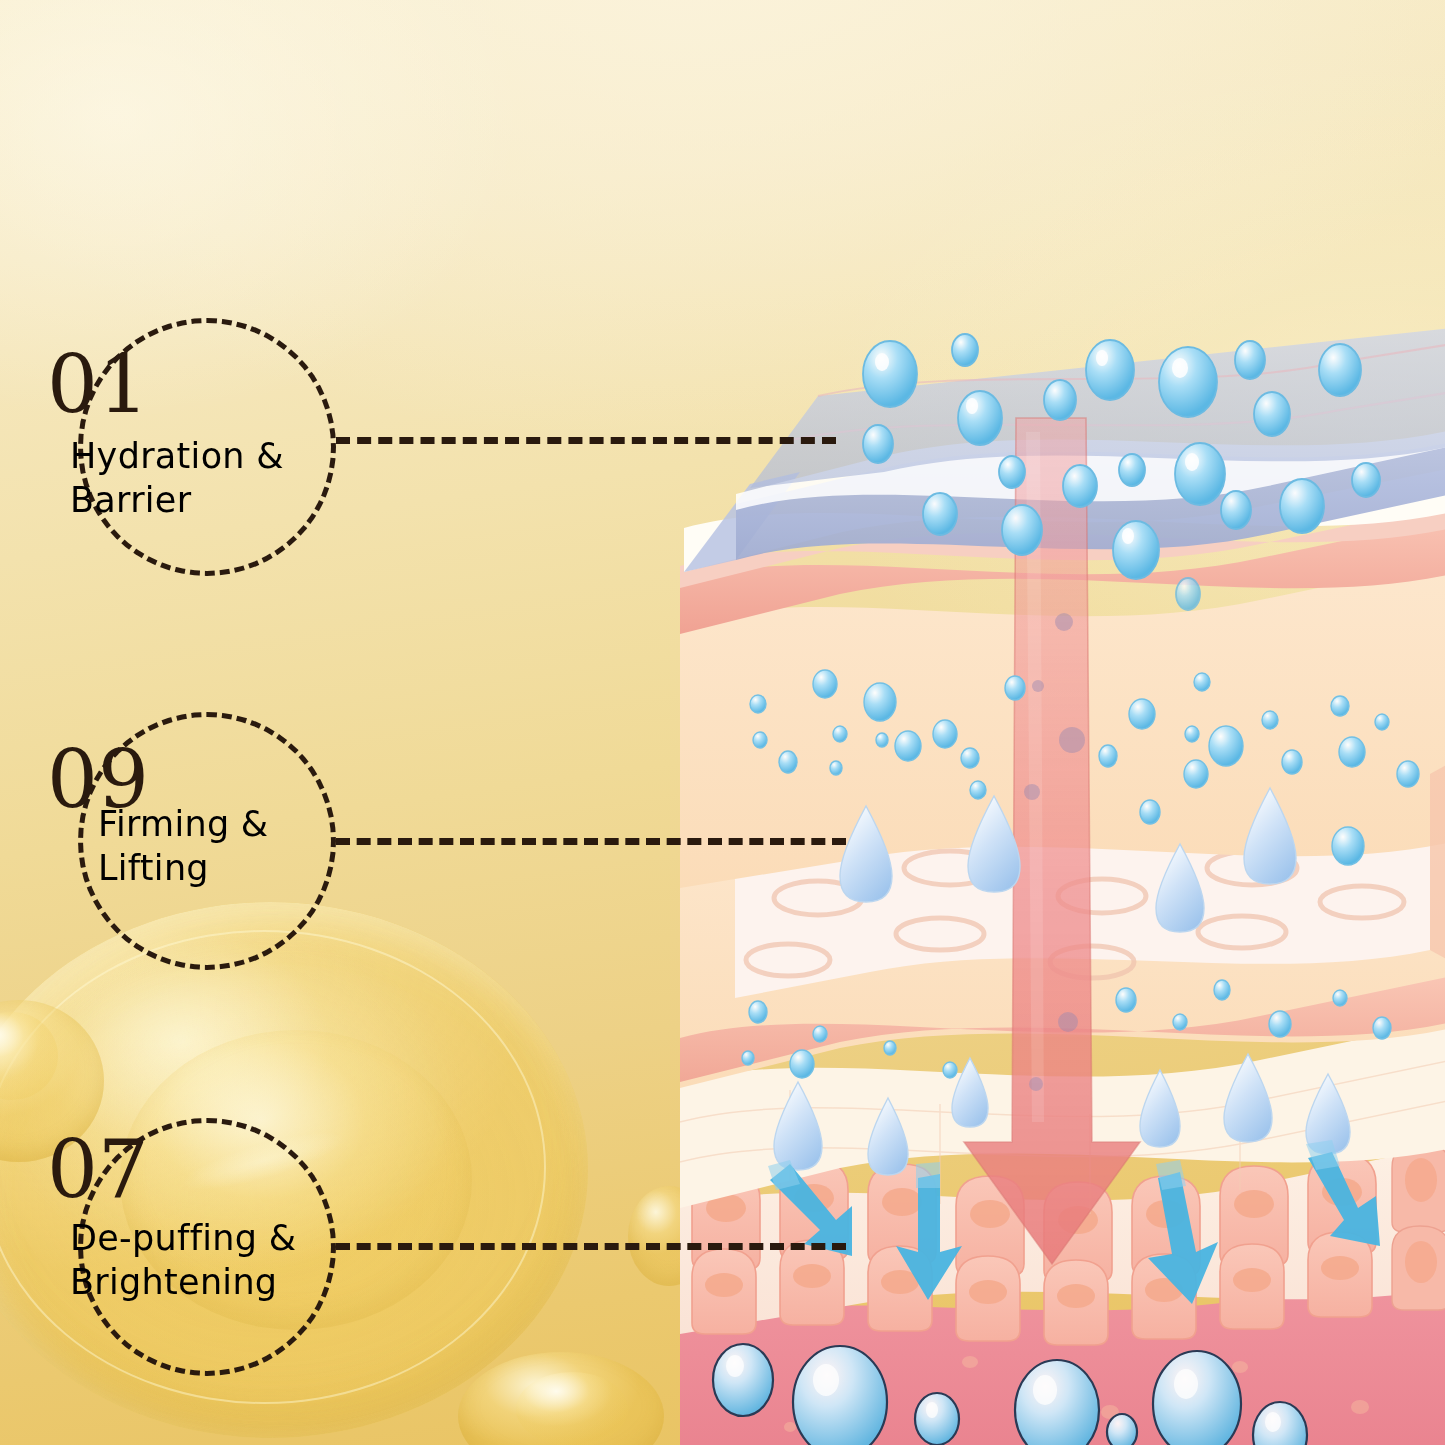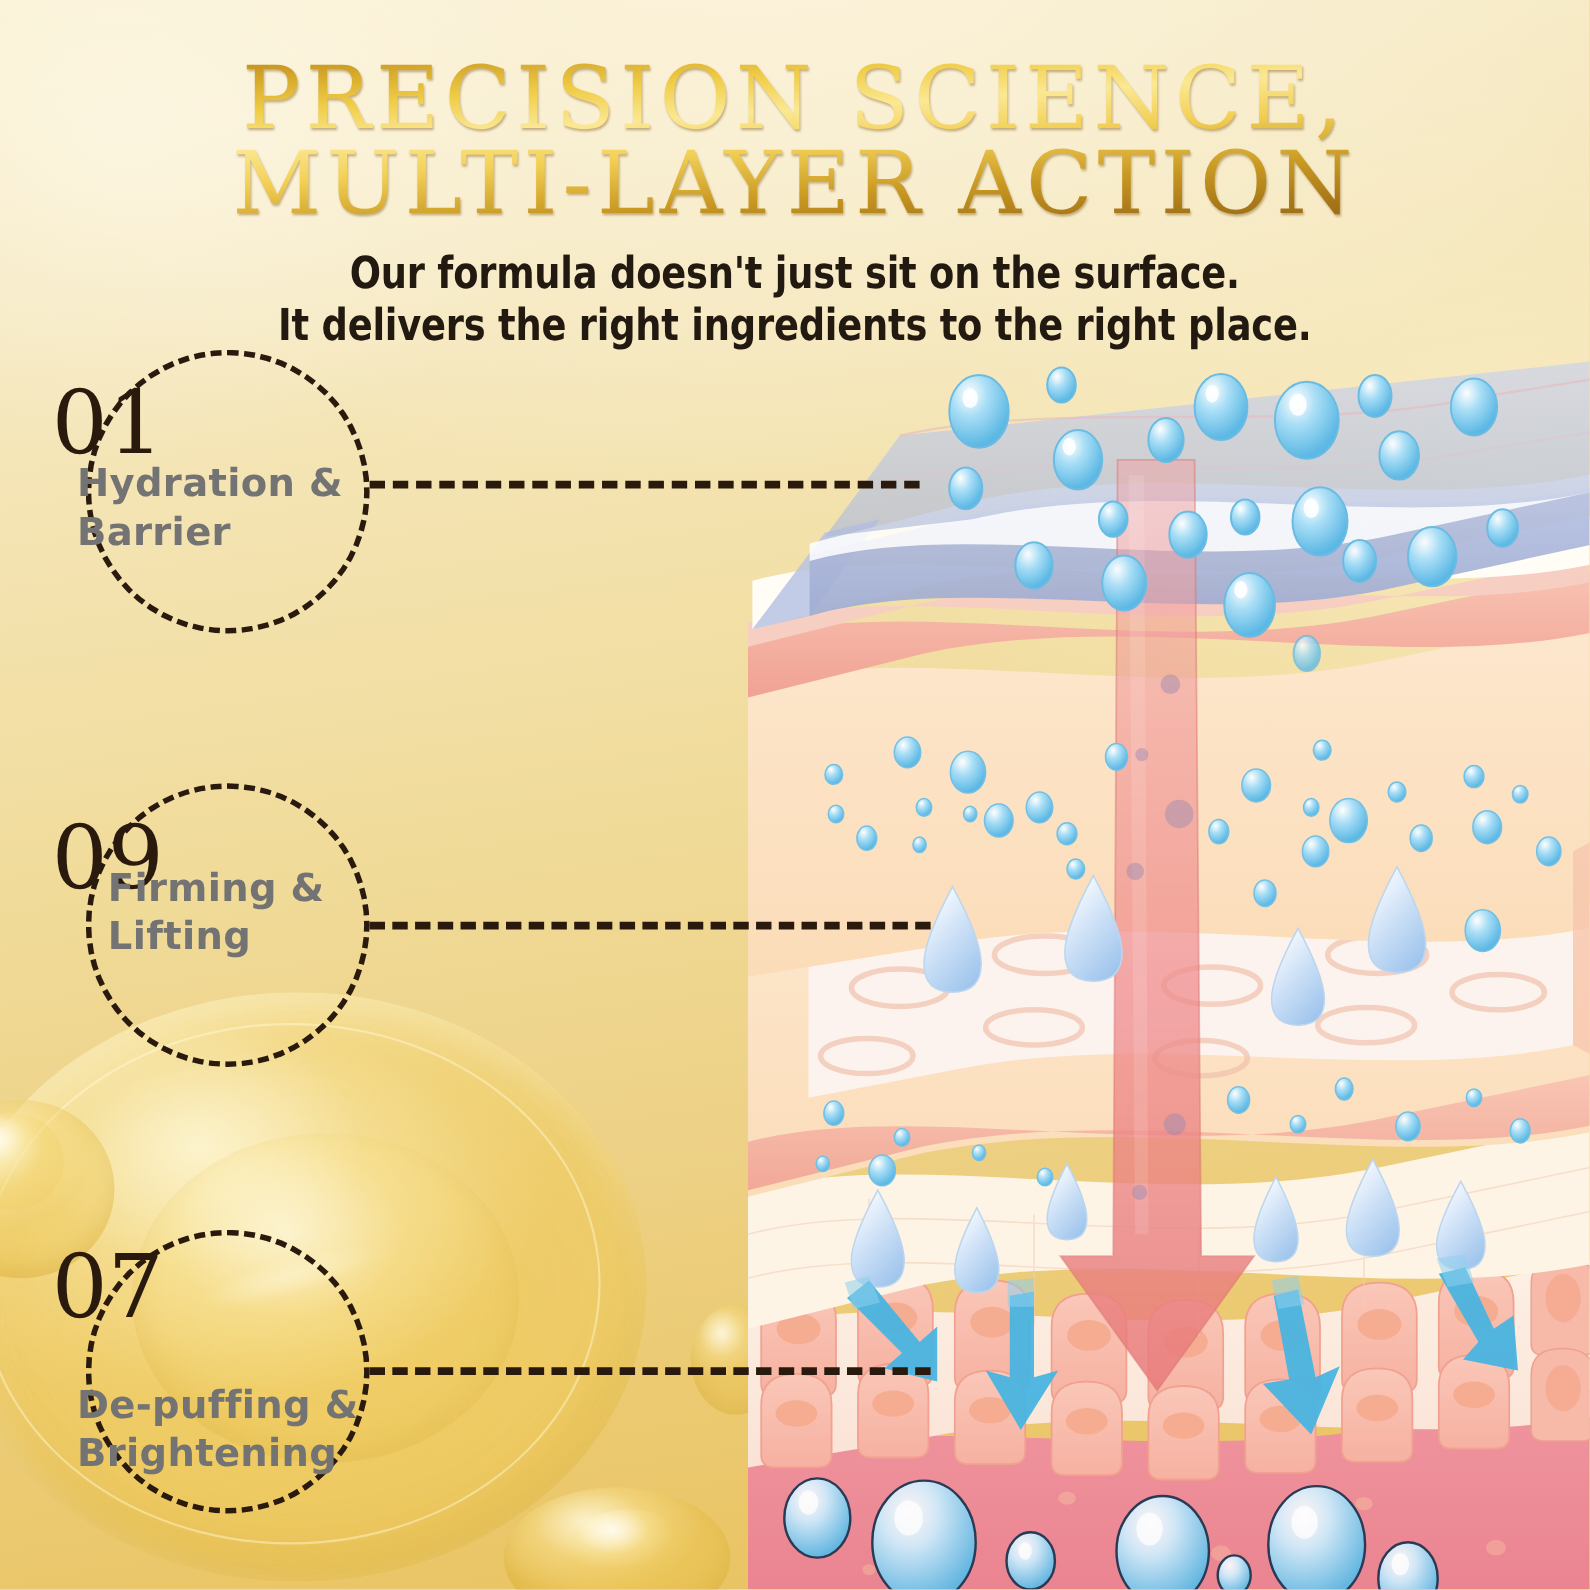--- a/index.html
+++ b/index.html
@@ -130,24 +130,25 @@
     position:absolute;
     font-family:"DejaVu Serif",serif;
     font-size:80px;line-height:80px;
     font-weight:400;
     color:#2a1a0e;
   }
   .step-label{
     position:absolute;
     font-family:"DejaVu Sans",sans-serif;
     font-size:35px;line-height:44px;
-    font-weight:700;
-    color:#737373;
+    font-weight:400;
+    color:#000000;
     letter-spacing:.3px;
     white-space:pre-line;
+    margin-top:16px;
   }
   .connector{
     position:absolute;height:0;
     border-top:7px dashed #2a1a0e;
   }
 </style>
 </head>
 <body>
 
 <div class="stage">
@@ -477,44 +478,38 @@
         <path d="M516 842 L 540 838 L 546 864 L 522 868 Z"></path>
         <path d="M666 822 L 692 818 L 700 844 L 676 848 Z"></path>
       </g>
 
       <path d="M790 452 L 812 440 L 812 640 L 790 628 Z" fill="#f3b7a4" opacity=".5"></path>
 
     </g>
   </svg>
   </div>
 
-  <div class="headings">
-    <h1 class="title">PRECISION SCIENCE,
-MULTI-LAYER ACTION</h1>
-    <p class="subtitle">Our formula doesn't just sit on the surface.
-It delivers the right ingredients to the right place.</p>
-  </div>
 
   <div class="step">
     <div class="dashed-circle" style="left:78px;top:318px;width:258px;height:258px;"></div>
     <div class="step-num" style="left:47px;top:345px;">01</div>
     <div class="step-label" style="left:70px;top:418px;width:300px;">Hydration &amp;
 Barrier</div>
     <div class="connector" style="left:336px;top:437px;width:500px;"></div>
   </div>
 
   <div class="step">
     <div class="dashed-circle" style="left:78px;top:712px;width:258px;height:258px;"></div>
     <div class="step-num" style="left:47px;top:740px;">09</div>
     <div class="step-label" style="left:98px;top:786px;width:300px;">Firming &amp;
 Lifting</div>
     <div class="connector" style="left:336px;top:838px;width:510px;"></div>
   </div>
 
   <div class="step">
     <div class="dashed-circle" style="left:78px;top:1118px;width:258px;height:258px;"></div>
     <div class="step-num" style="left:47px;top:1130px;">07</div>
-    <div class="step-label" style="left:70px;top:1256px;width:310px;">De-puffing &amp;
+    <div class="step-label" style="left:70px;top:1200px;width:310px;">De-puffing &amp;
 Brightening</div>
     <div class="connector" style="left:336px;top:1243px;width:510px;"></div>
   </div>
 
 </div>
 
 </body></html>

